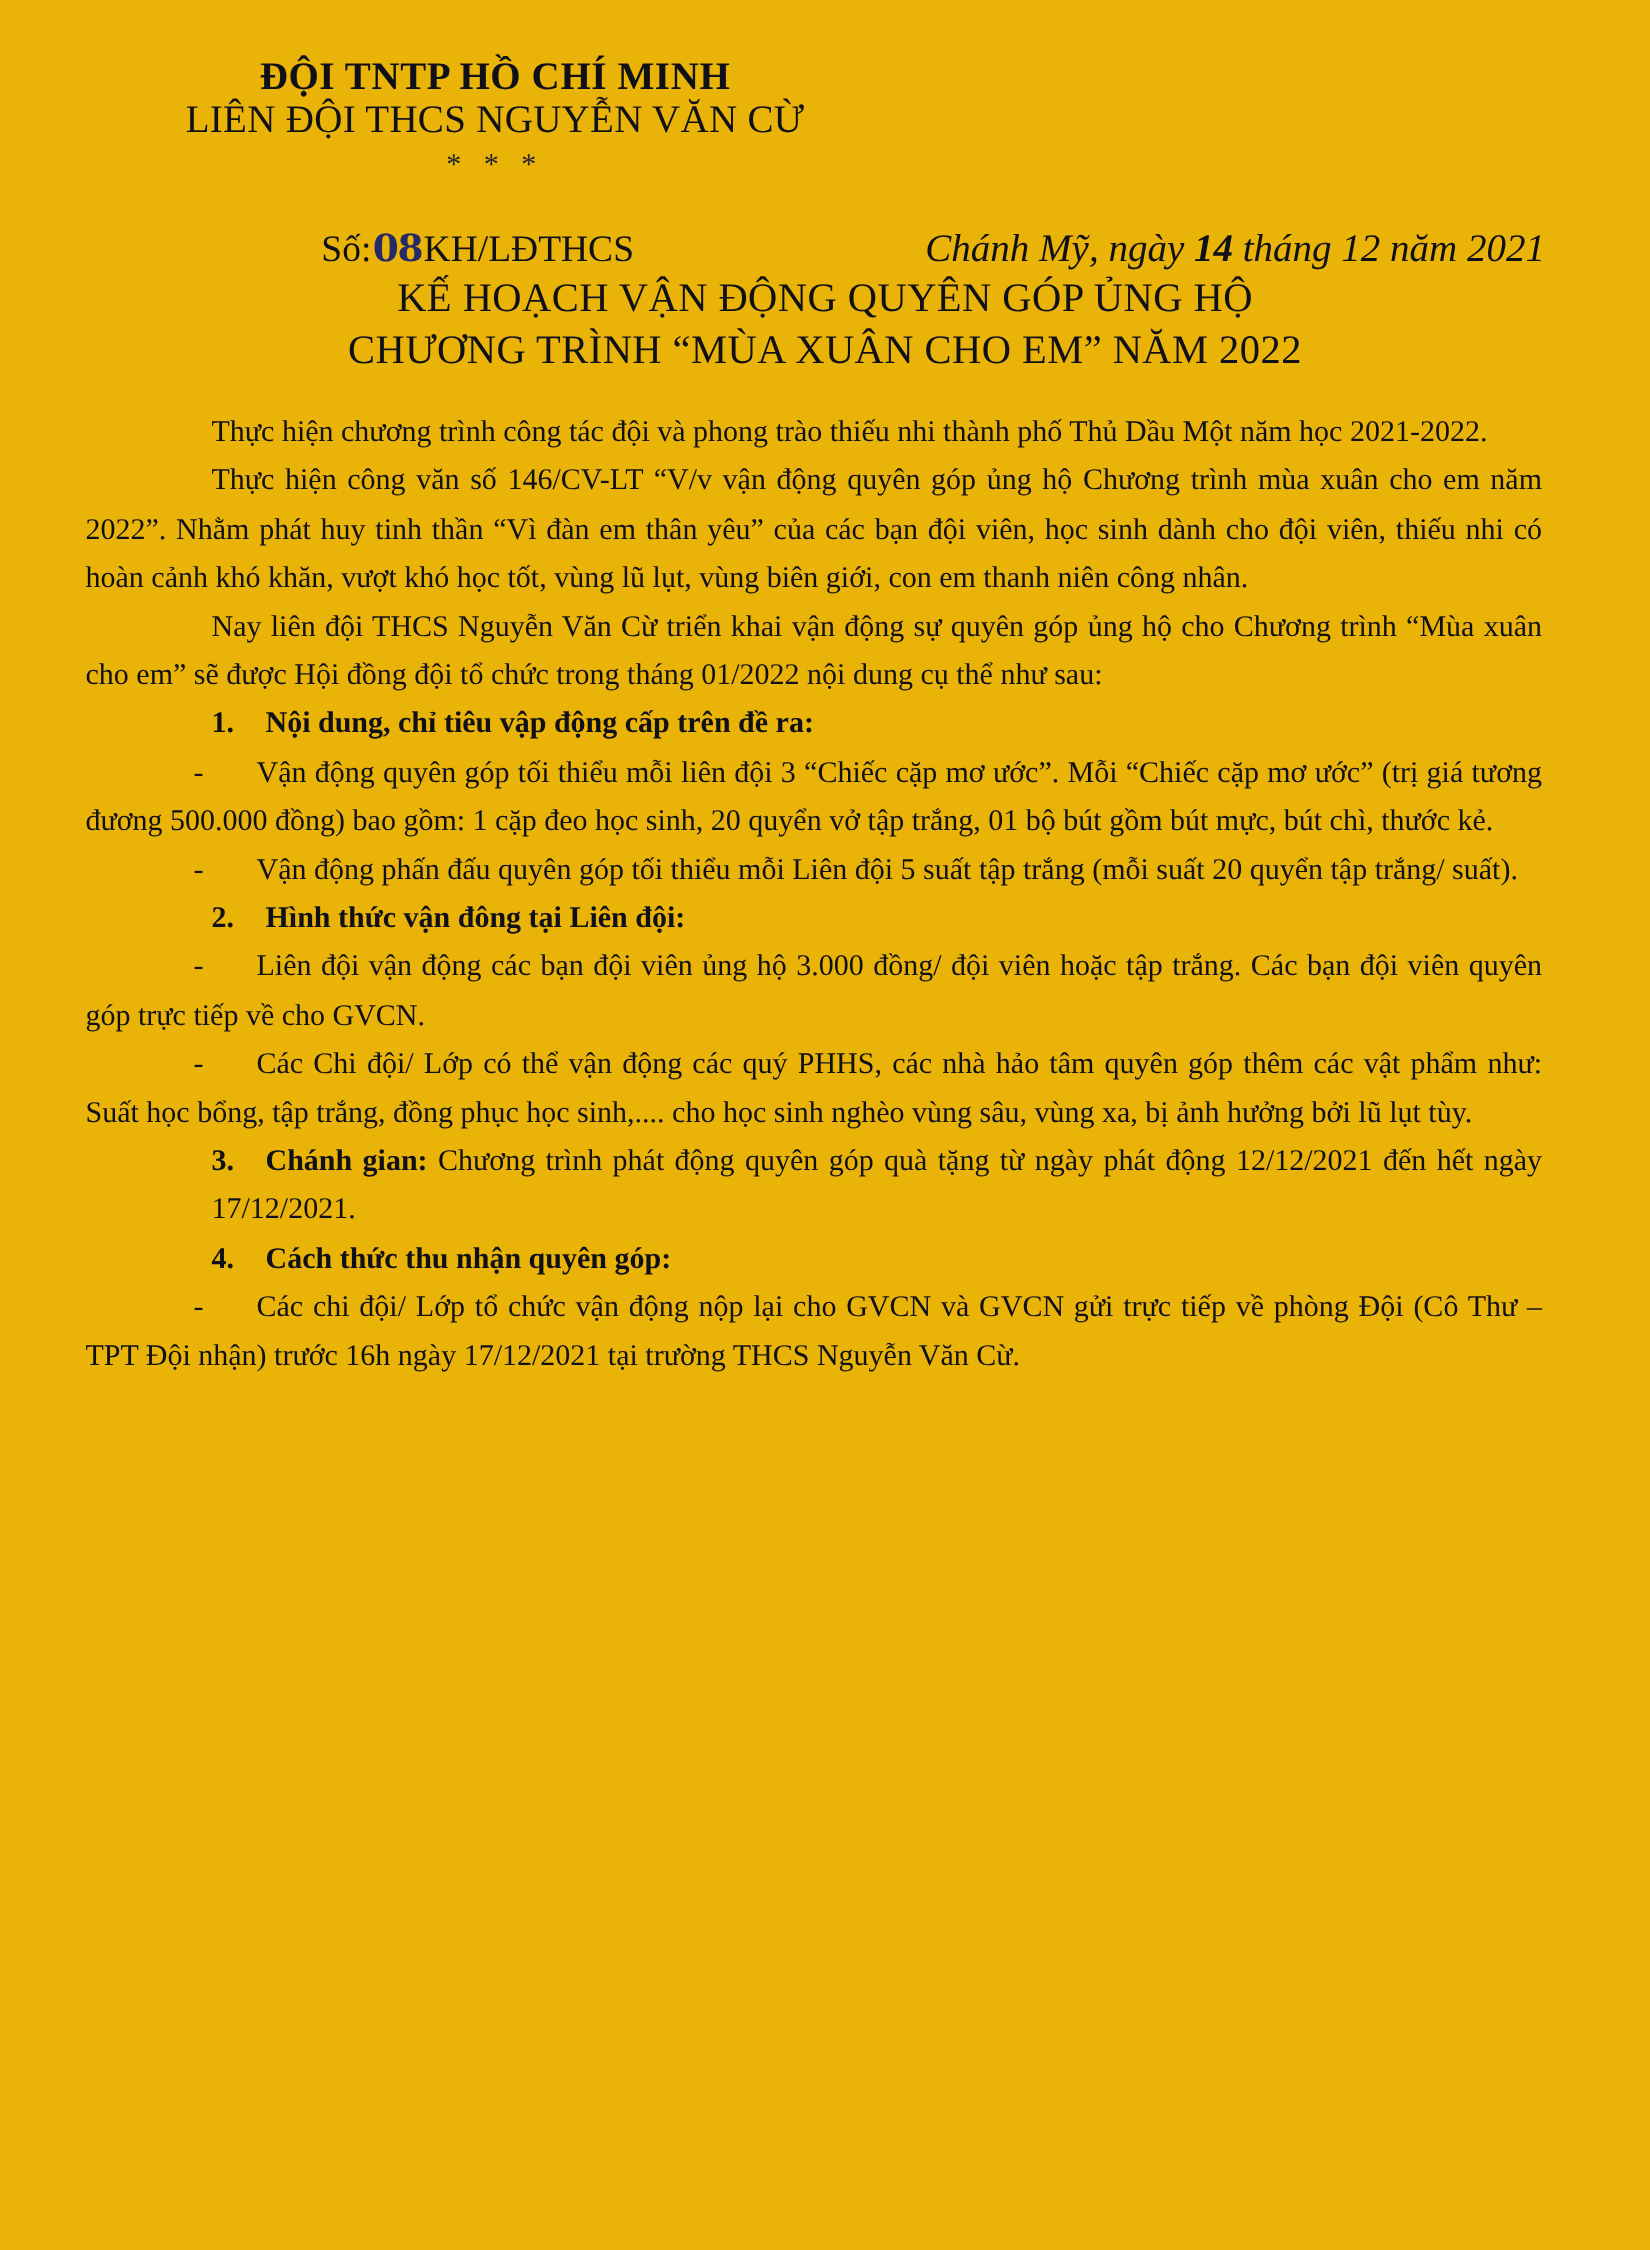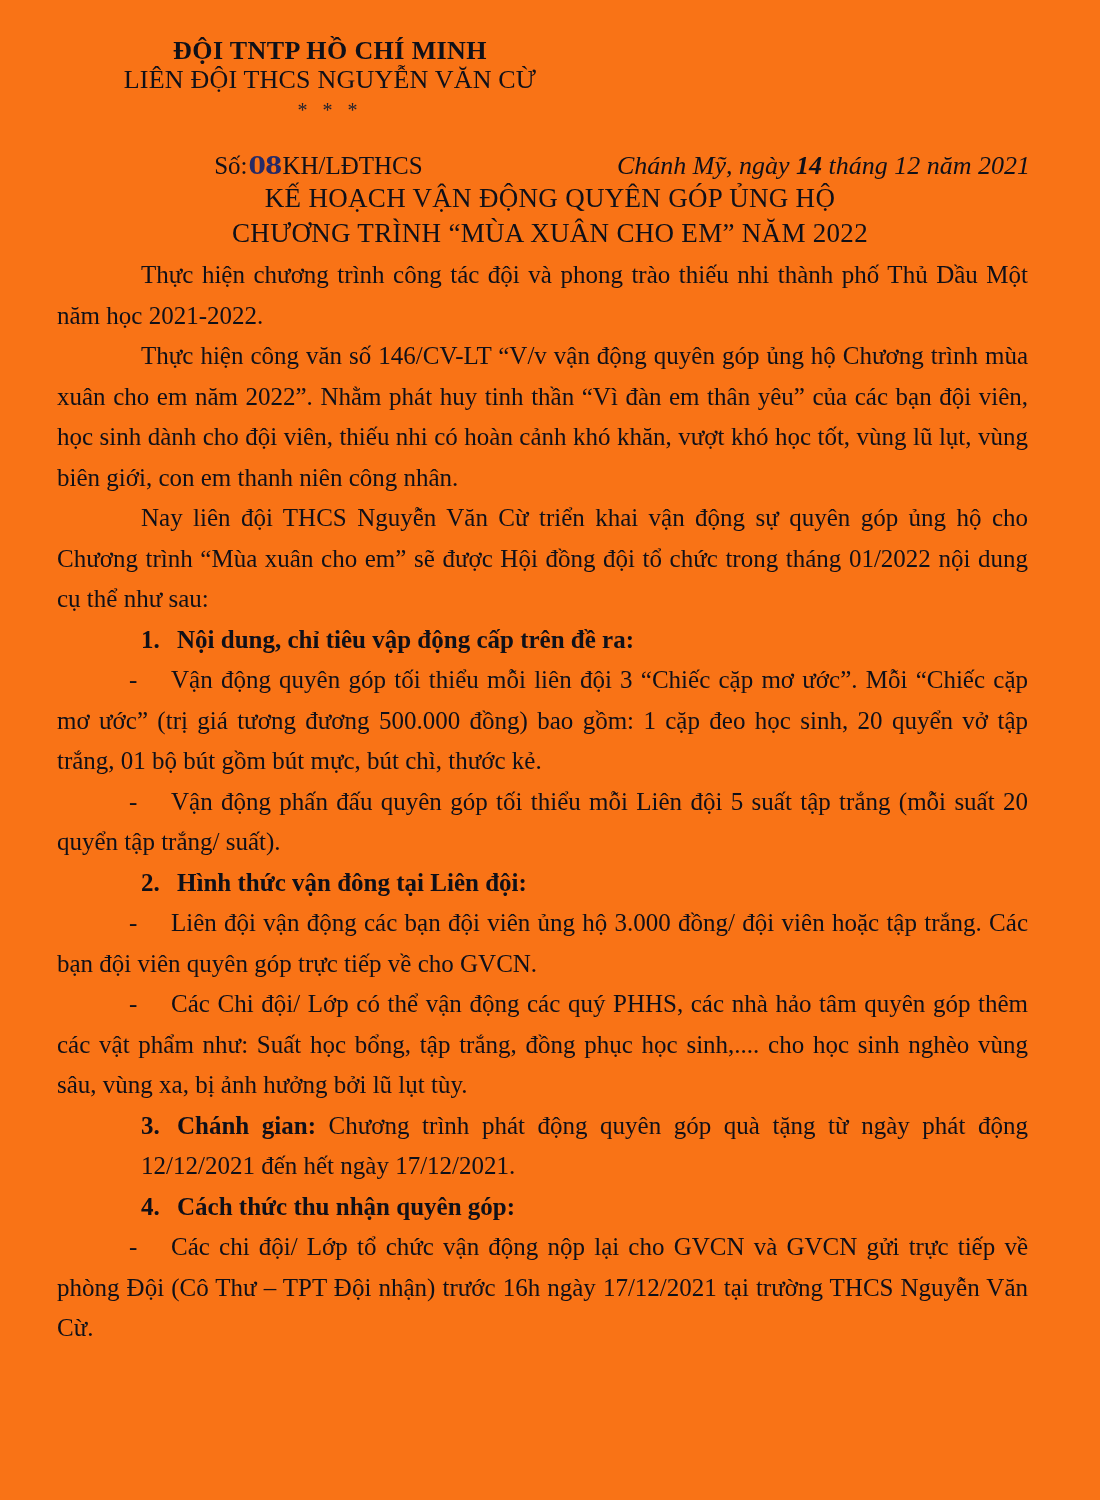--- a/index.html
+++ b/index.html
@@ -13,21 +13,21 @@
     height: 1500px;
     overflow: hidden;
     font-family: "Liberation Serif", "DejaVu Serif", serif;
     color: #101018;
     position: relative;
   }
   .page {
     position: relative;
     width: 1100px;
     height: 1500px;
-    background: #f97316;
+    background: #eab308;
     box-sizing: border-box;
     padding: 0;
   }
 
   
   .letterhead {
     text-align: left;
     padding-top: 36px;
   }
   .org-line-1 {
@@ -96,23 +96,23 @@
     font-weight: normal;
     font-size: 27px;
     line-height: 1.28;
     letter-spacing: 0.3px;
     padding: 0 80px;
   }
   .doc-title div { white-space: nowrap; }
 
   
   .body {
-    margin-top: 5px;
+    margin-top: 22px;
     padding: 0 72px 0 57px;
-    font-size: 25px;
+    font-size: 20px;
     line-height: 1.62;
     text-align: justify;
   }
   .para {
     text-indent: 84px;
     margin: 0;
   }
   .heading-item {
     margin: 0;
     font-weight: bold;

